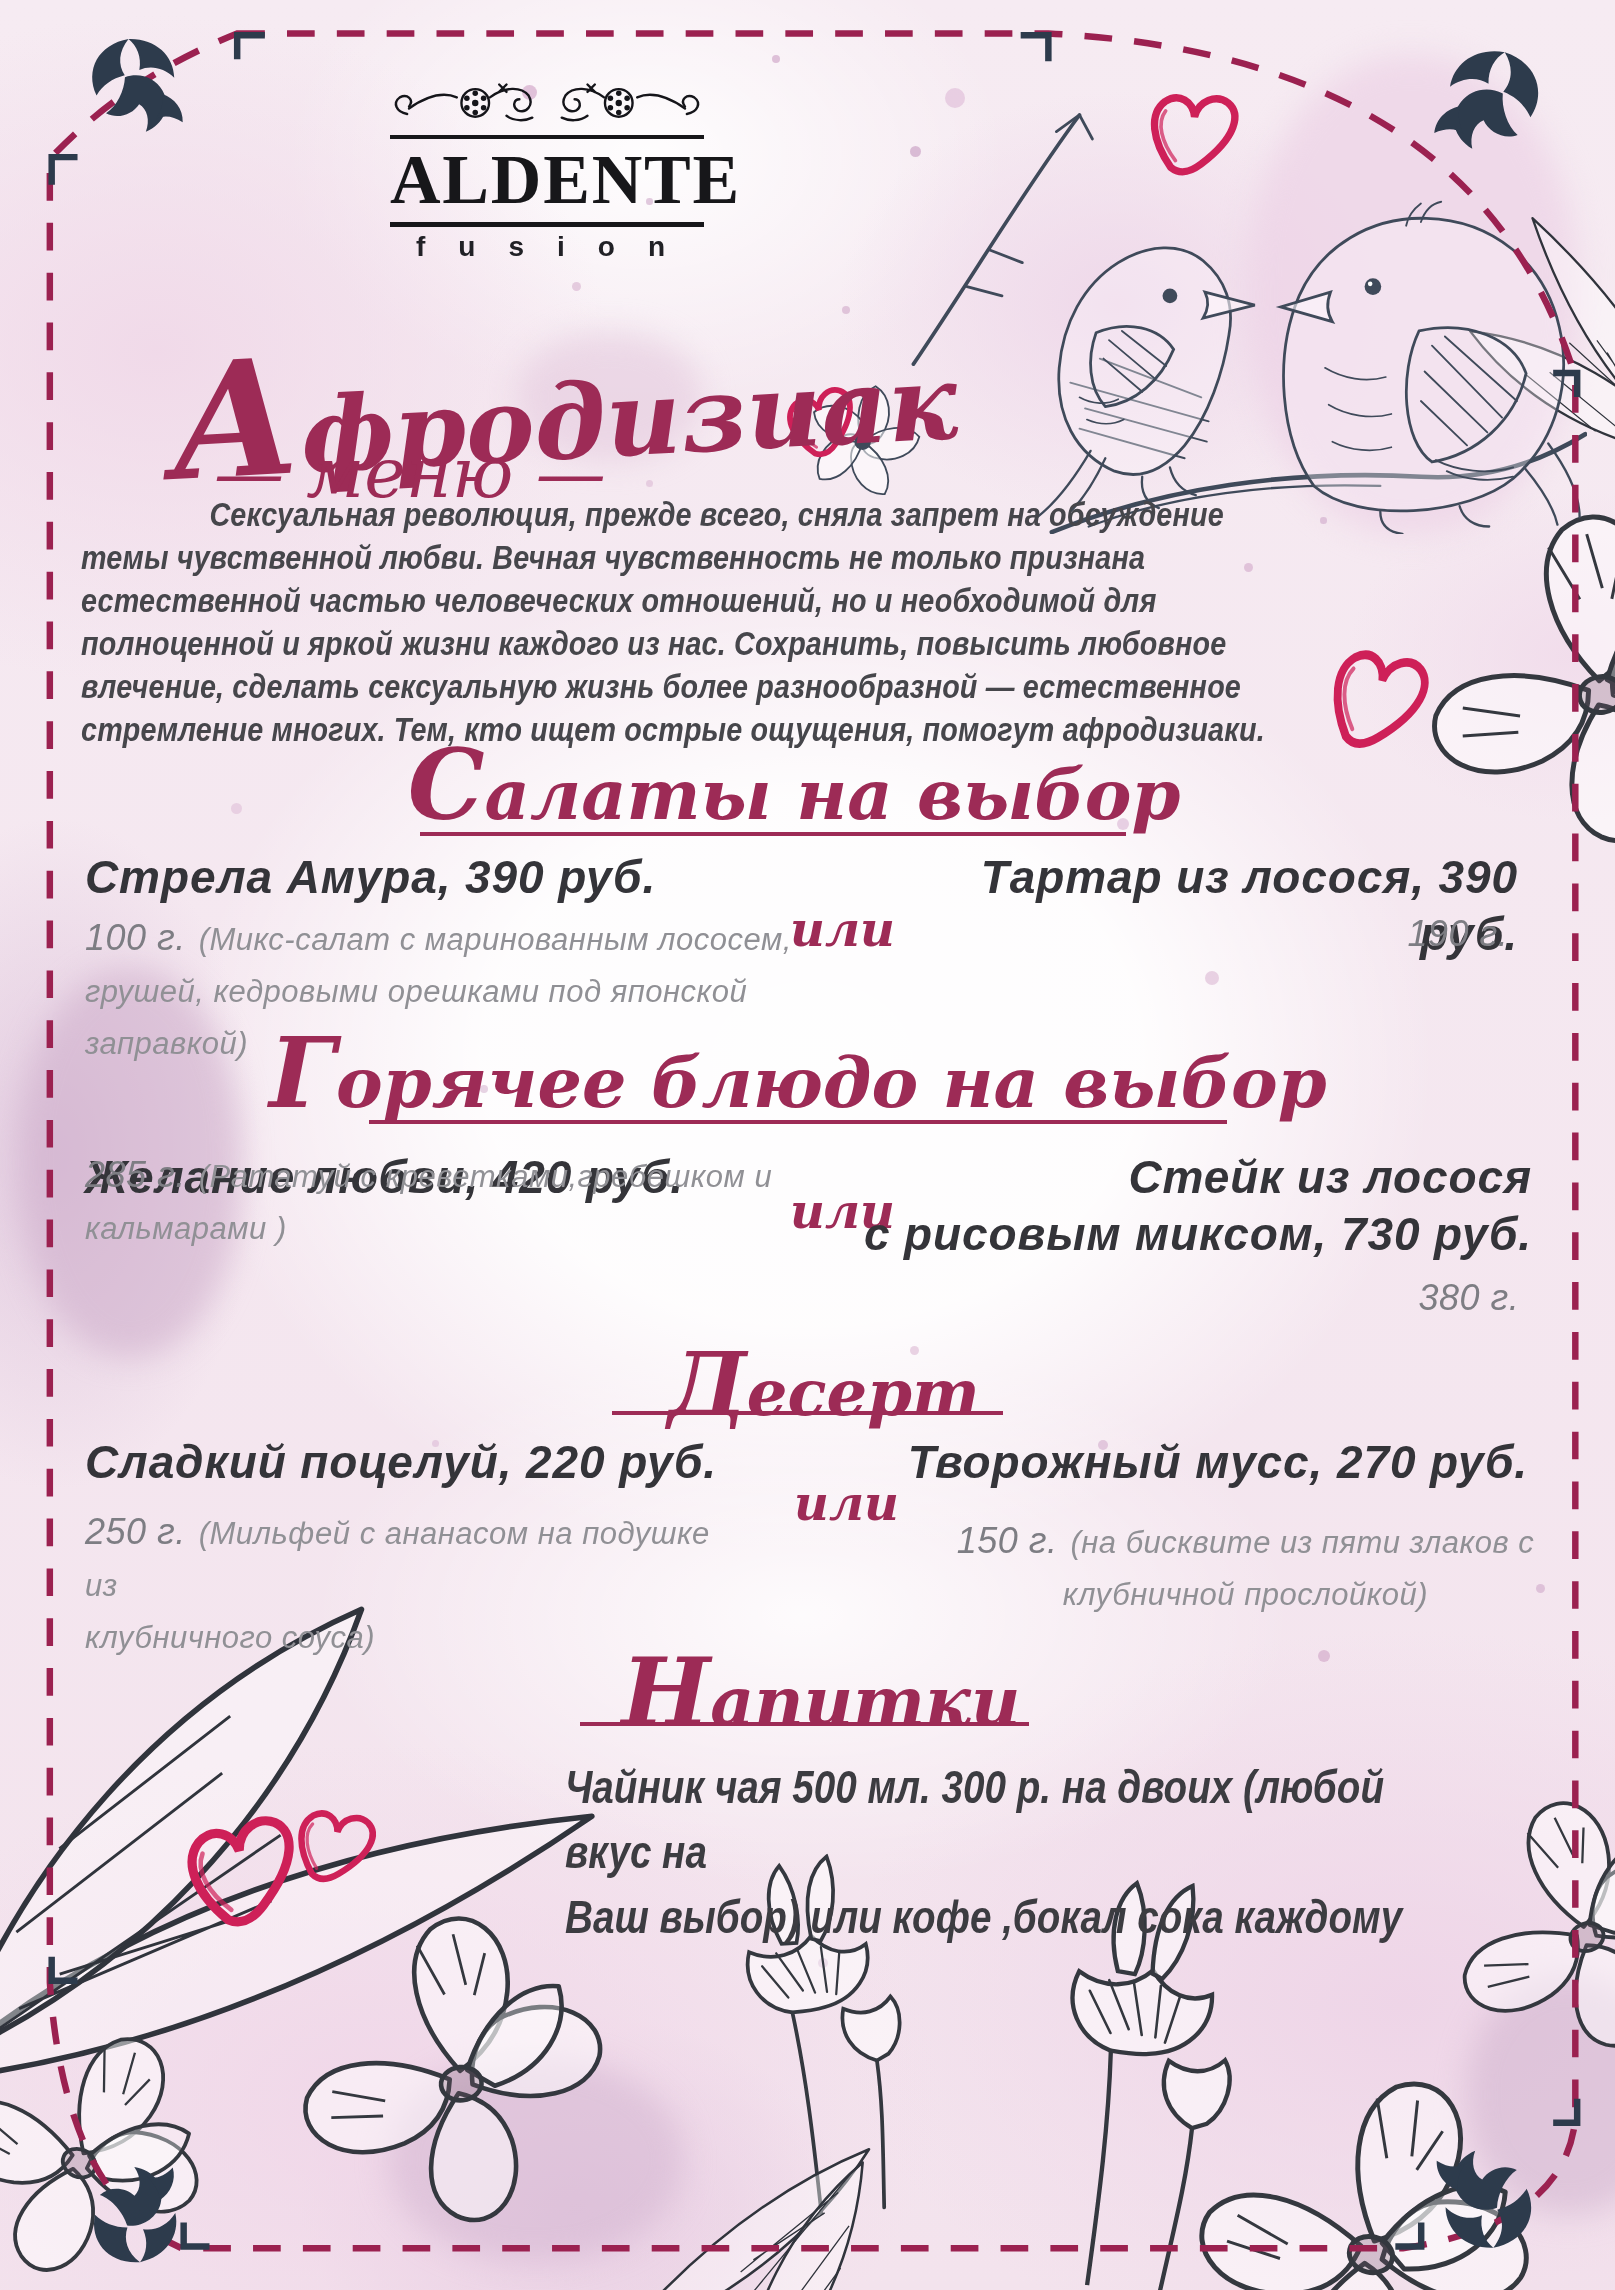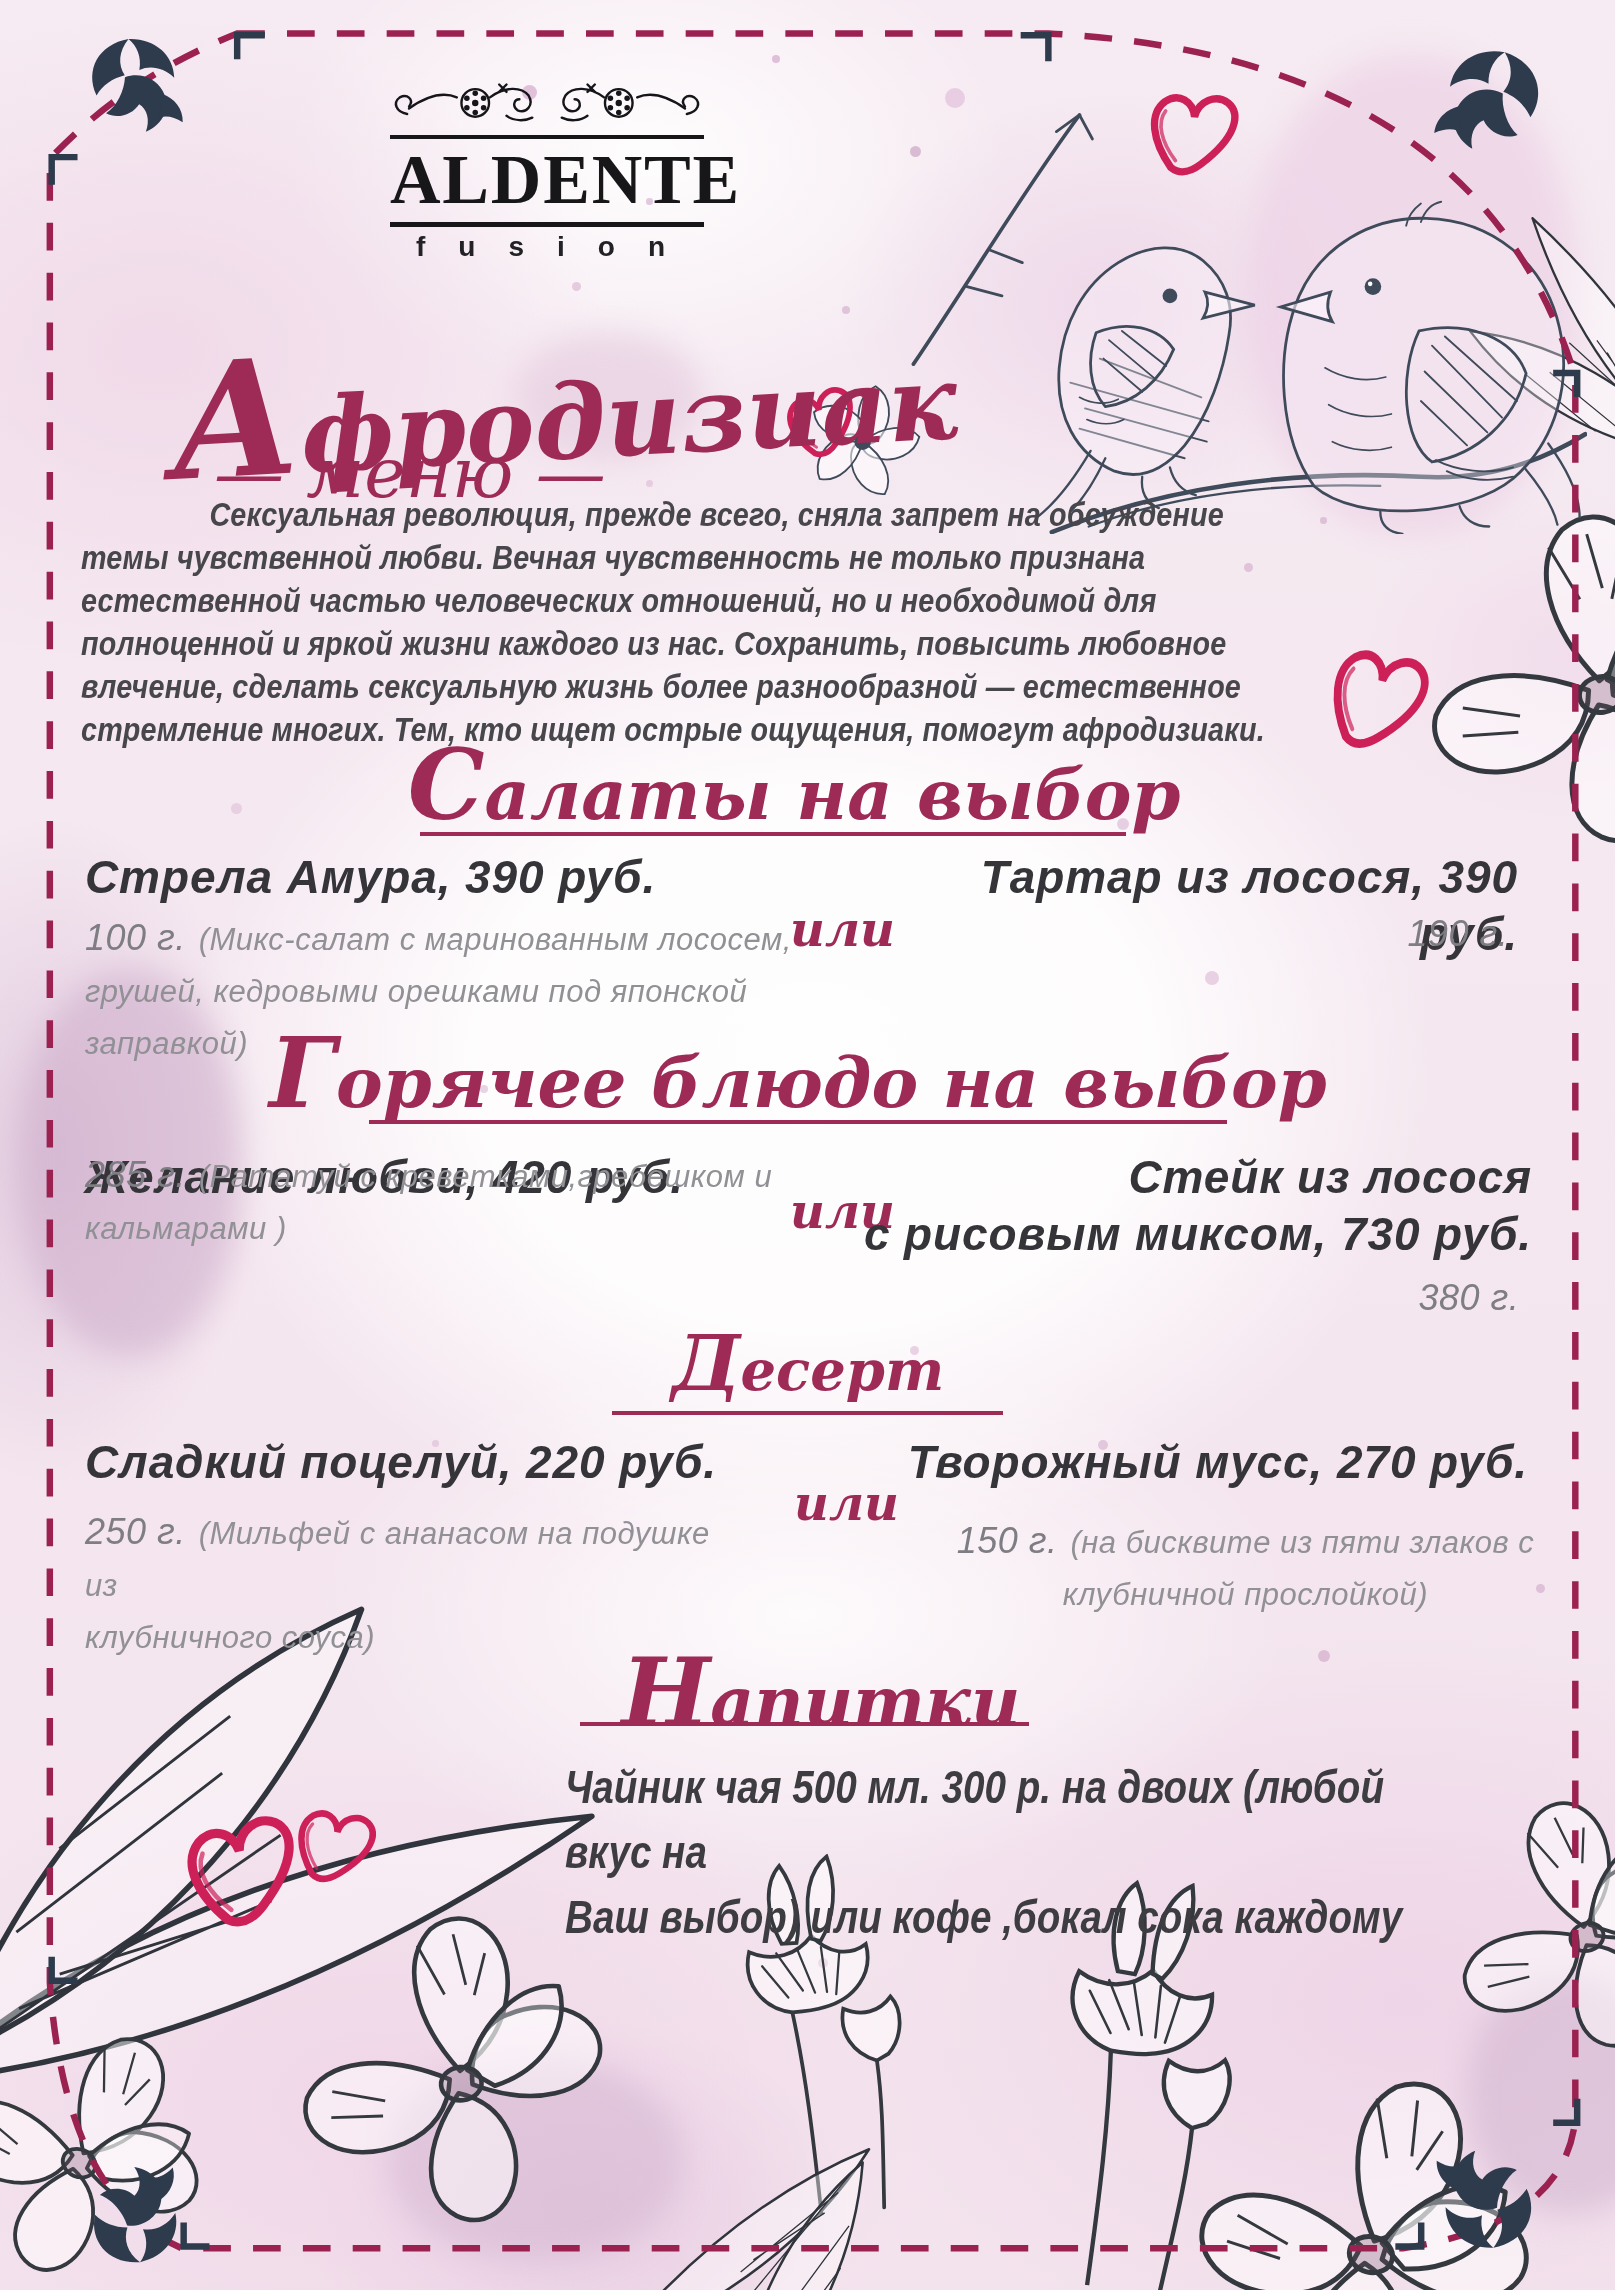--- a/index.html
+++ b/index.html
@@ -315,21 +315,21 @@
     <div class="abs item-name txt" style="left:85px;top:1149px;">Желание любви, 420 руб.</div>
     <div class="abs grams txt" style="left:85px;top:1149px;width:738px;"><span class="w">285 г.</span> <span>(Рататуй с креветками,гребешком и
 кальмарами )</span></div>
     <div class="abs or-label txt" style="left:790px;top:1183px;">или</div>
     <div class="abs item-name right-col txt" style="right:83px;top:1149px;width:701px;">Стейк из лосося
 с рисовым миксом, 730 руб.</div>
     <div class="abs grams right-col txt" style="right:92px;top:1272px;"><span class="w">380 г.</span></div>
   </section>
 
   <section>
-    <h2 class="abs script script-head txt" style="left:808px;top:1322px;font-size:56px;margin:0;">Десерт</h2>
+    <h2 class="abs script script-head txt" style="left:808px;top:1322px;font-size:64px;margin:16px;">Десерт</h2>
     <div class="underline txt" style="left:612px;top:1411px;width:391px;"></div>
     <div class="abs item-name txt" style="left:85px;top:1434px;">Сладкий поцелуй, 220 руб.</div>
     <div class="abs grams txt" style="left:85px;top:1506px;width:646px;"><span class="w">250 г.</span> <span>(Мильфей с ананасом на подушке из
 клубничного соуса)</span></div>
     <div class="abs or-label txt" style="left:794px;top:1475px;">или</div>
     <div class="abs item-name right-col txt" style="right:87px;top:1434px;width:646px;">Творожный мусс, 270 руб.</div>
     <div class="abs grams txt" style="left:941px;top:1515px;width:609px;text-align:center;"><span class="w">150 г.</span> <span>(на бисквите из пяти злаков с
 клубничной прослойкой)</span></div>
   </section>
 

